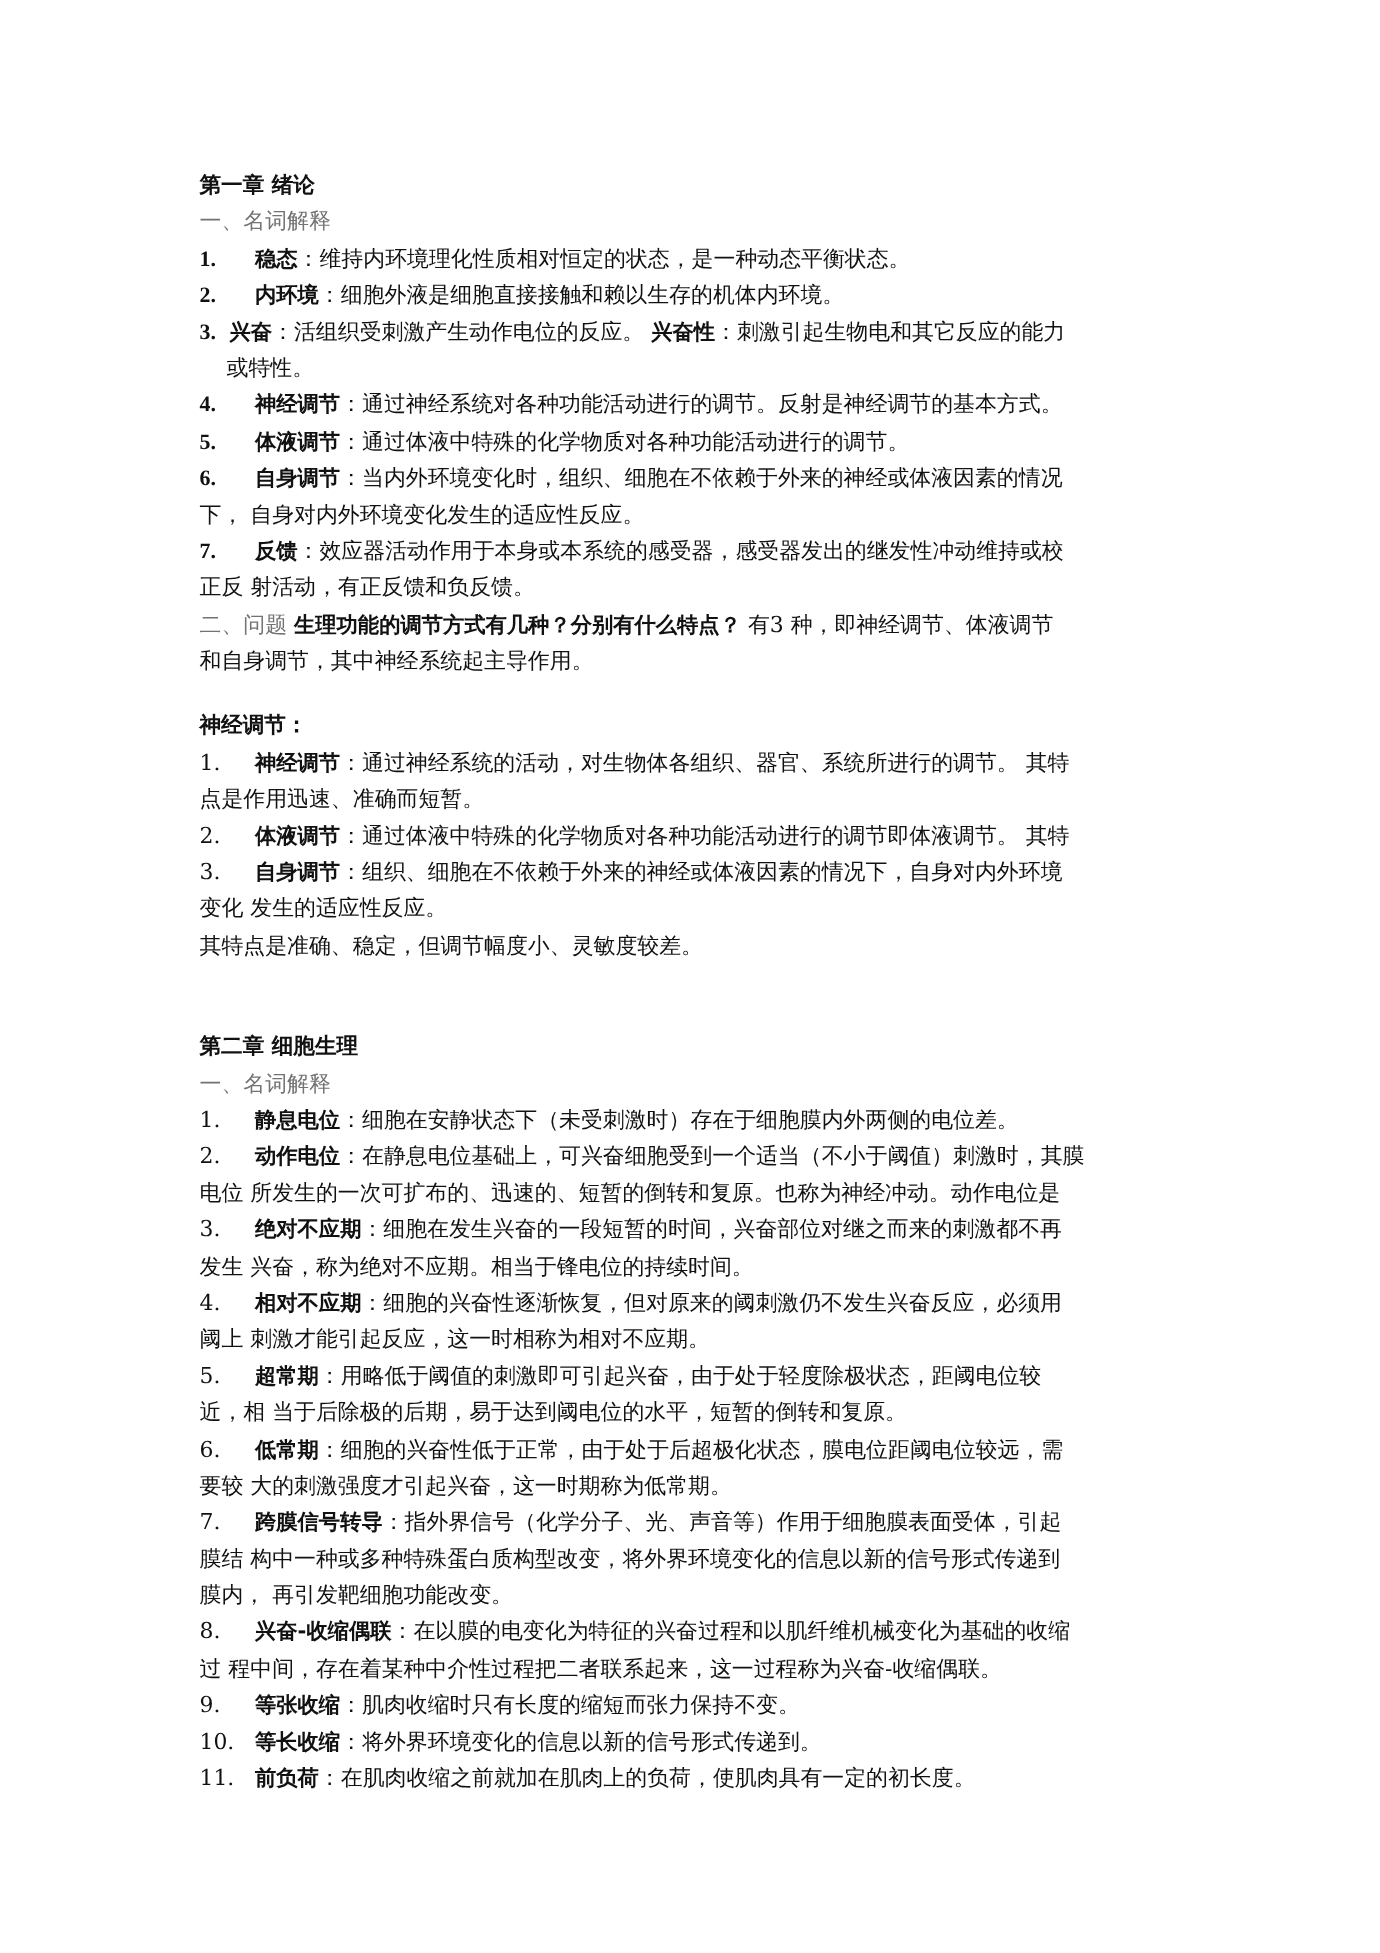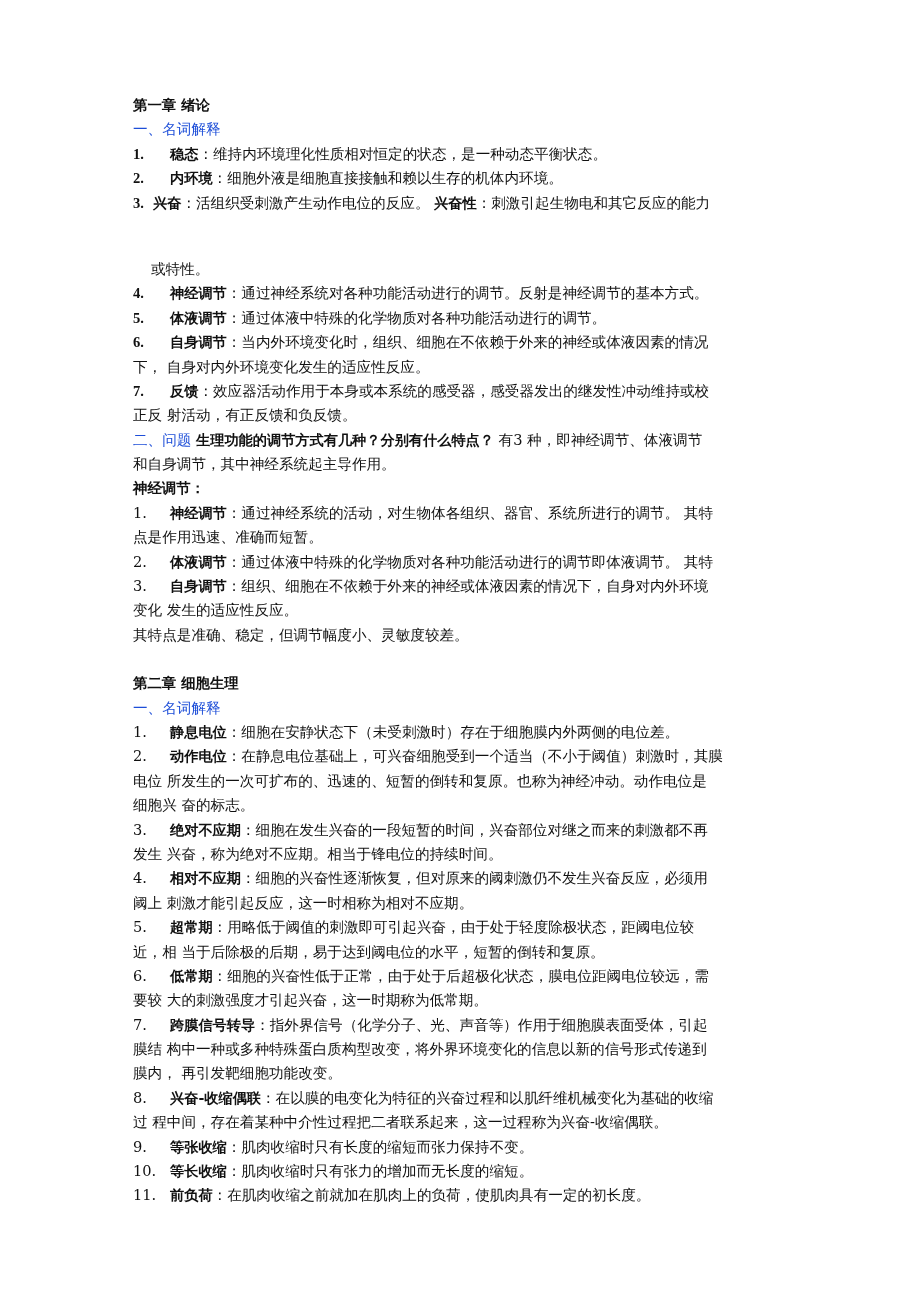--- a/index.html
+++ b/index.html
@@ -4,24 +4,24 @@
 <style>
   html, body { margin: 0; padding: 0; background: #ffffff; }
   body { width: 920px; height: 1302px; position: relative; overflow: hidden;
          font-family: "DejaVu Serif", "Liberation Serif", serif; color: #111; }
   .page { position: absolute; left: 133px; top: 93px; width: 660px;
           font-size: 14.6px; line-height: 24.4px; }
   .line { white-space: nowrap; height: 24.4px; }
   .b { font-weight: bold; font-family: "DejaVu Sans", "Liberation Sans", sans-serif; font-size: 14.2px; text-align: right; }
   .num { display: inline-block; width: 37px; }
   .numb { display: inline-block; width: 37px; font-weight: bold; font-family: "Liberation Serif", serif; }
-  .indent { padding-left: 18px; margin-top: 42px; }
+  .indent { padding-left: 18px; }
   .gap { height: 24.4px; }
-  .h { font-weight: bold; font-family: "DejaVu Sans", "Liberation Sans", sans-serif; font-size: 14.4px; }
-  .sub { color: #1d4ed8; }
+  .h { font-weight: bold; font-family: "DejaVu Sans", "Liberation Sans", sans-serif; font-size: 14.4px; margin-top: 19px; }
+  .sub { color: #737373; }
 </style>
 </head>
 <body>
 
 <div class="page">
 
   <div class="line h">第一章 绪论</div>
   <div class="line sub">一、名词解释</div>
 
   <div class="line"><span class="numb">1.</span><span class="b">稳态</span><span>：维持内环境理化性质相对恒定的状态，是一种动态平衡状态。</span></div>
@@ -47,31 +47,30 @@
   <div class="line">其特点是准确、稳定，但调节幅度小、灵敏度较差。</div>
 
   <div class="gap" style="height:24px"></div>
 
   <div class="line h">第二章 细胞生理</div>
   <div class="line sub">一、名词解释</div>
 
   <div class="line"><span class="num">1.</span><span class="b">静息电位</span><span>：细胞在安静状态下（未受刺激时）存在于细胞膜内外两侧的电位差。</span></div>
   <div class="line"><span class="num">2.</span><span class="b">动作电位</span><span>：在静息电位基础上，可兴奋细胞受到一个适当（不小于阈值）刺激时，其膜</span></div>
   <div class="line">电位 所发生的一次可扩布的、迅速的、短暂的倒转和复原。也称为神经冲动。动作电位是</div>
-  <div class="line">细胞兴 奋的标志。</div>
   <div class="line"><span class="num">3.</span><span class="b">绝对不应期</span><span>：细胞在发生兴奋的一段短暂的时间，兴奋部位对继之而来的刺激都不再</span></div>
   <div class="line">发生 兴奋，称为绝对不应期。相当于锋电位的持续时间。</div>
   <div class="line"><span class="num">4.</span><span class="b">相对不应期</span><span>：细胞的兴奋性逐渐恢复，但对原来的阈刺激仍不发生兴奋反应，必须用</span></div>
   <div class="line">阈上 刺激才能引起反应，这一时相称为相对不应期。</div>
   <div class="line"><span class="num">5.</span><span class="b">超常期</span><span>：用略低于阈值的刺激即可引起兴奋，由于处于轻度除极状态，距阈电位较</span></div>
   <div class="line">近，相 当于后除极的后期，易于达到阈电位的水平，短暂的倒转和复原。</div>
   <div class="line"><span class="num">6.</span><span class="b">低常期</span><span>：细胞的兴奋性低于正常，由于处于后超极化状态，膜电位距阈电位较远，需</span></div>
   <div class="line">要较 大的刺激强度才引起兴奋，这一时期称为低常期。</div>
   <div class="line"><span class="num">7.</span><span class="b">跨膜信号转导</span><span>：指外界信号（化学分子、光、声音等）作用于细胞膜表面受体，引起</span></div>
   <div class="line">膜结 构中一种或多种特殊蛋白质构型改变，将外界环境变化的信息以新的信号形式传递到</div>
   <div class="line">膜内， 再引发靶细胞功能改变。</div>
   <div class="line"><span class="num">8.</span><span class="b">兴奋-收缩偶联</span><span>：在以膜的电变化为特征的兴奋过程和以肌纤维机械变化为基础的收缩</span></div>
   <div class="line">过 程中间，存在着某种中介性过程把二者联系起来，这一过程称为兴奋-收缩偶联。</div>
   <div class="line"><span class="num">9.</span><span class="b">等张收缩</span><span>：肌肉收缩时只有长度的缩短而张力保持不变。</span></div>
-  <div class="line"><span class="num">10.</span><span class="b">等长收缩</span><span>：肌肉收缩时只有张力的增加而无长度的缩短。</span></div>
+  <div class="line"><span class="num">10.</span><span class="b">等长收缩</span><span>：将外界环境变化的信息以新的信号形式传递到。</span></div>
   <div class="line"><span class="num">11.</span><span class="b">前负荷</span><span>：在肌肉收缩之前就加在肌肉上的负荷，使肌肉具有一定的初长度。</span></div>
 
 </div>
 
 </body></html>

